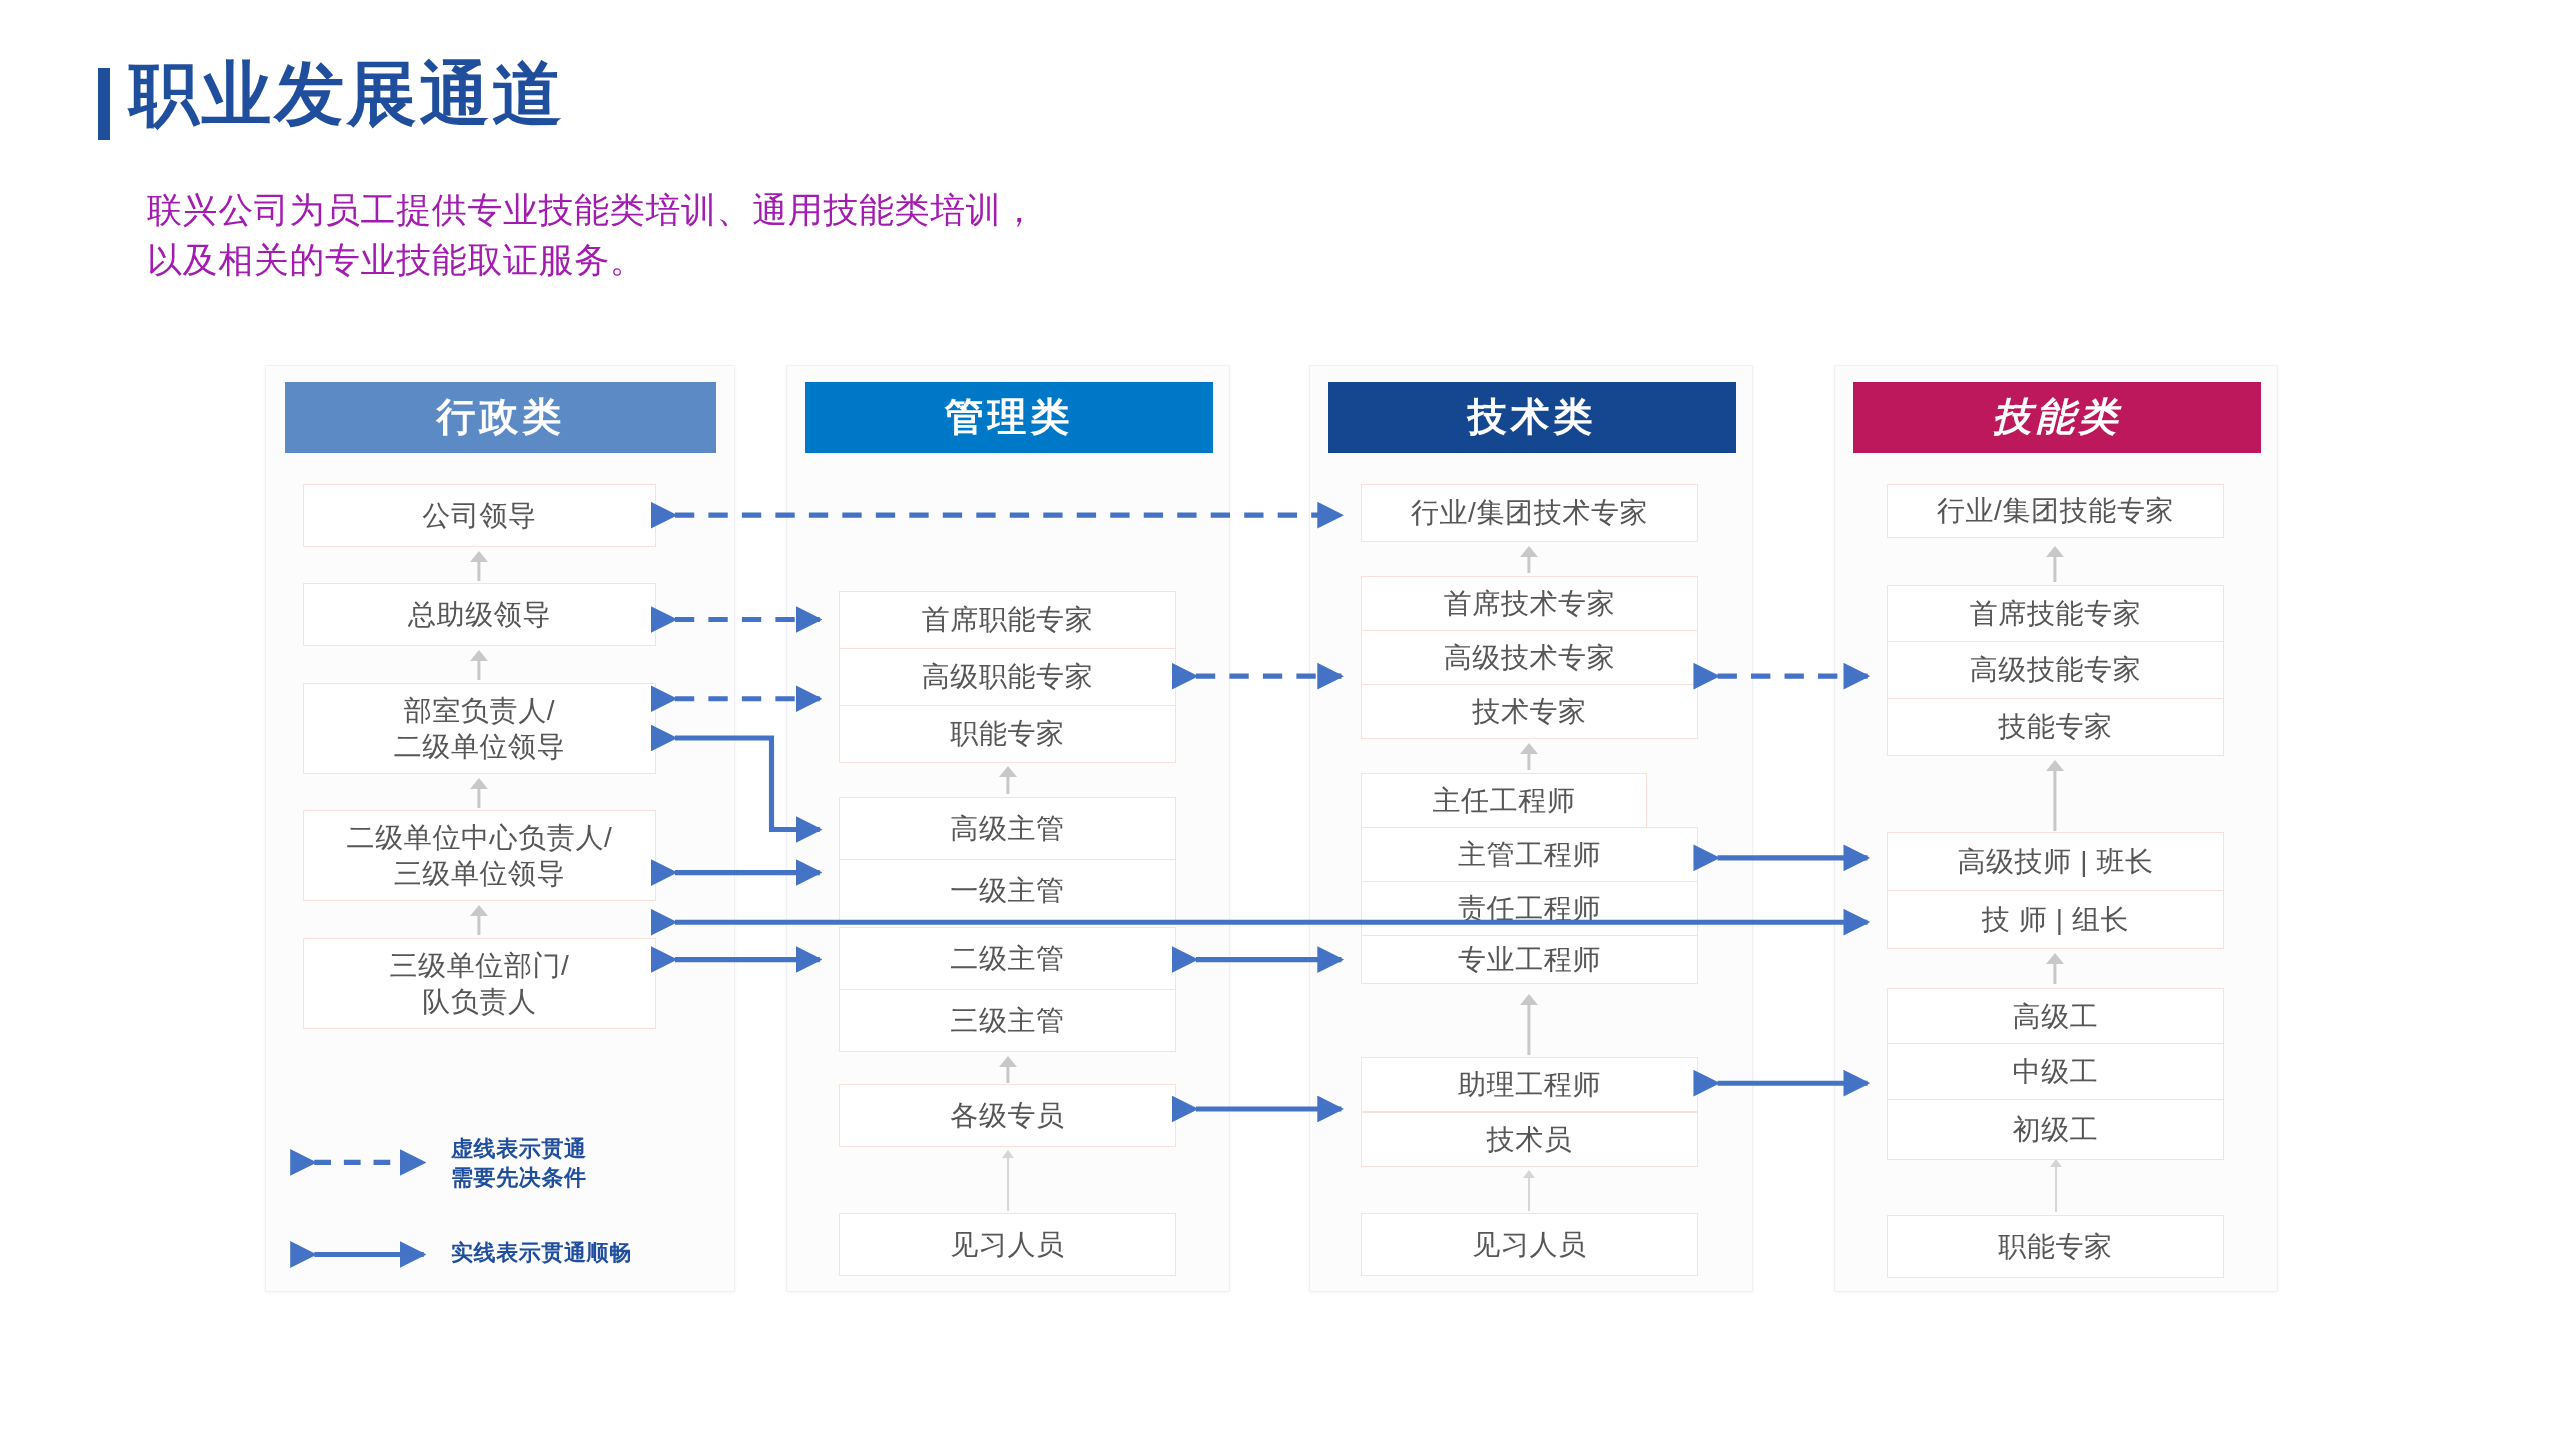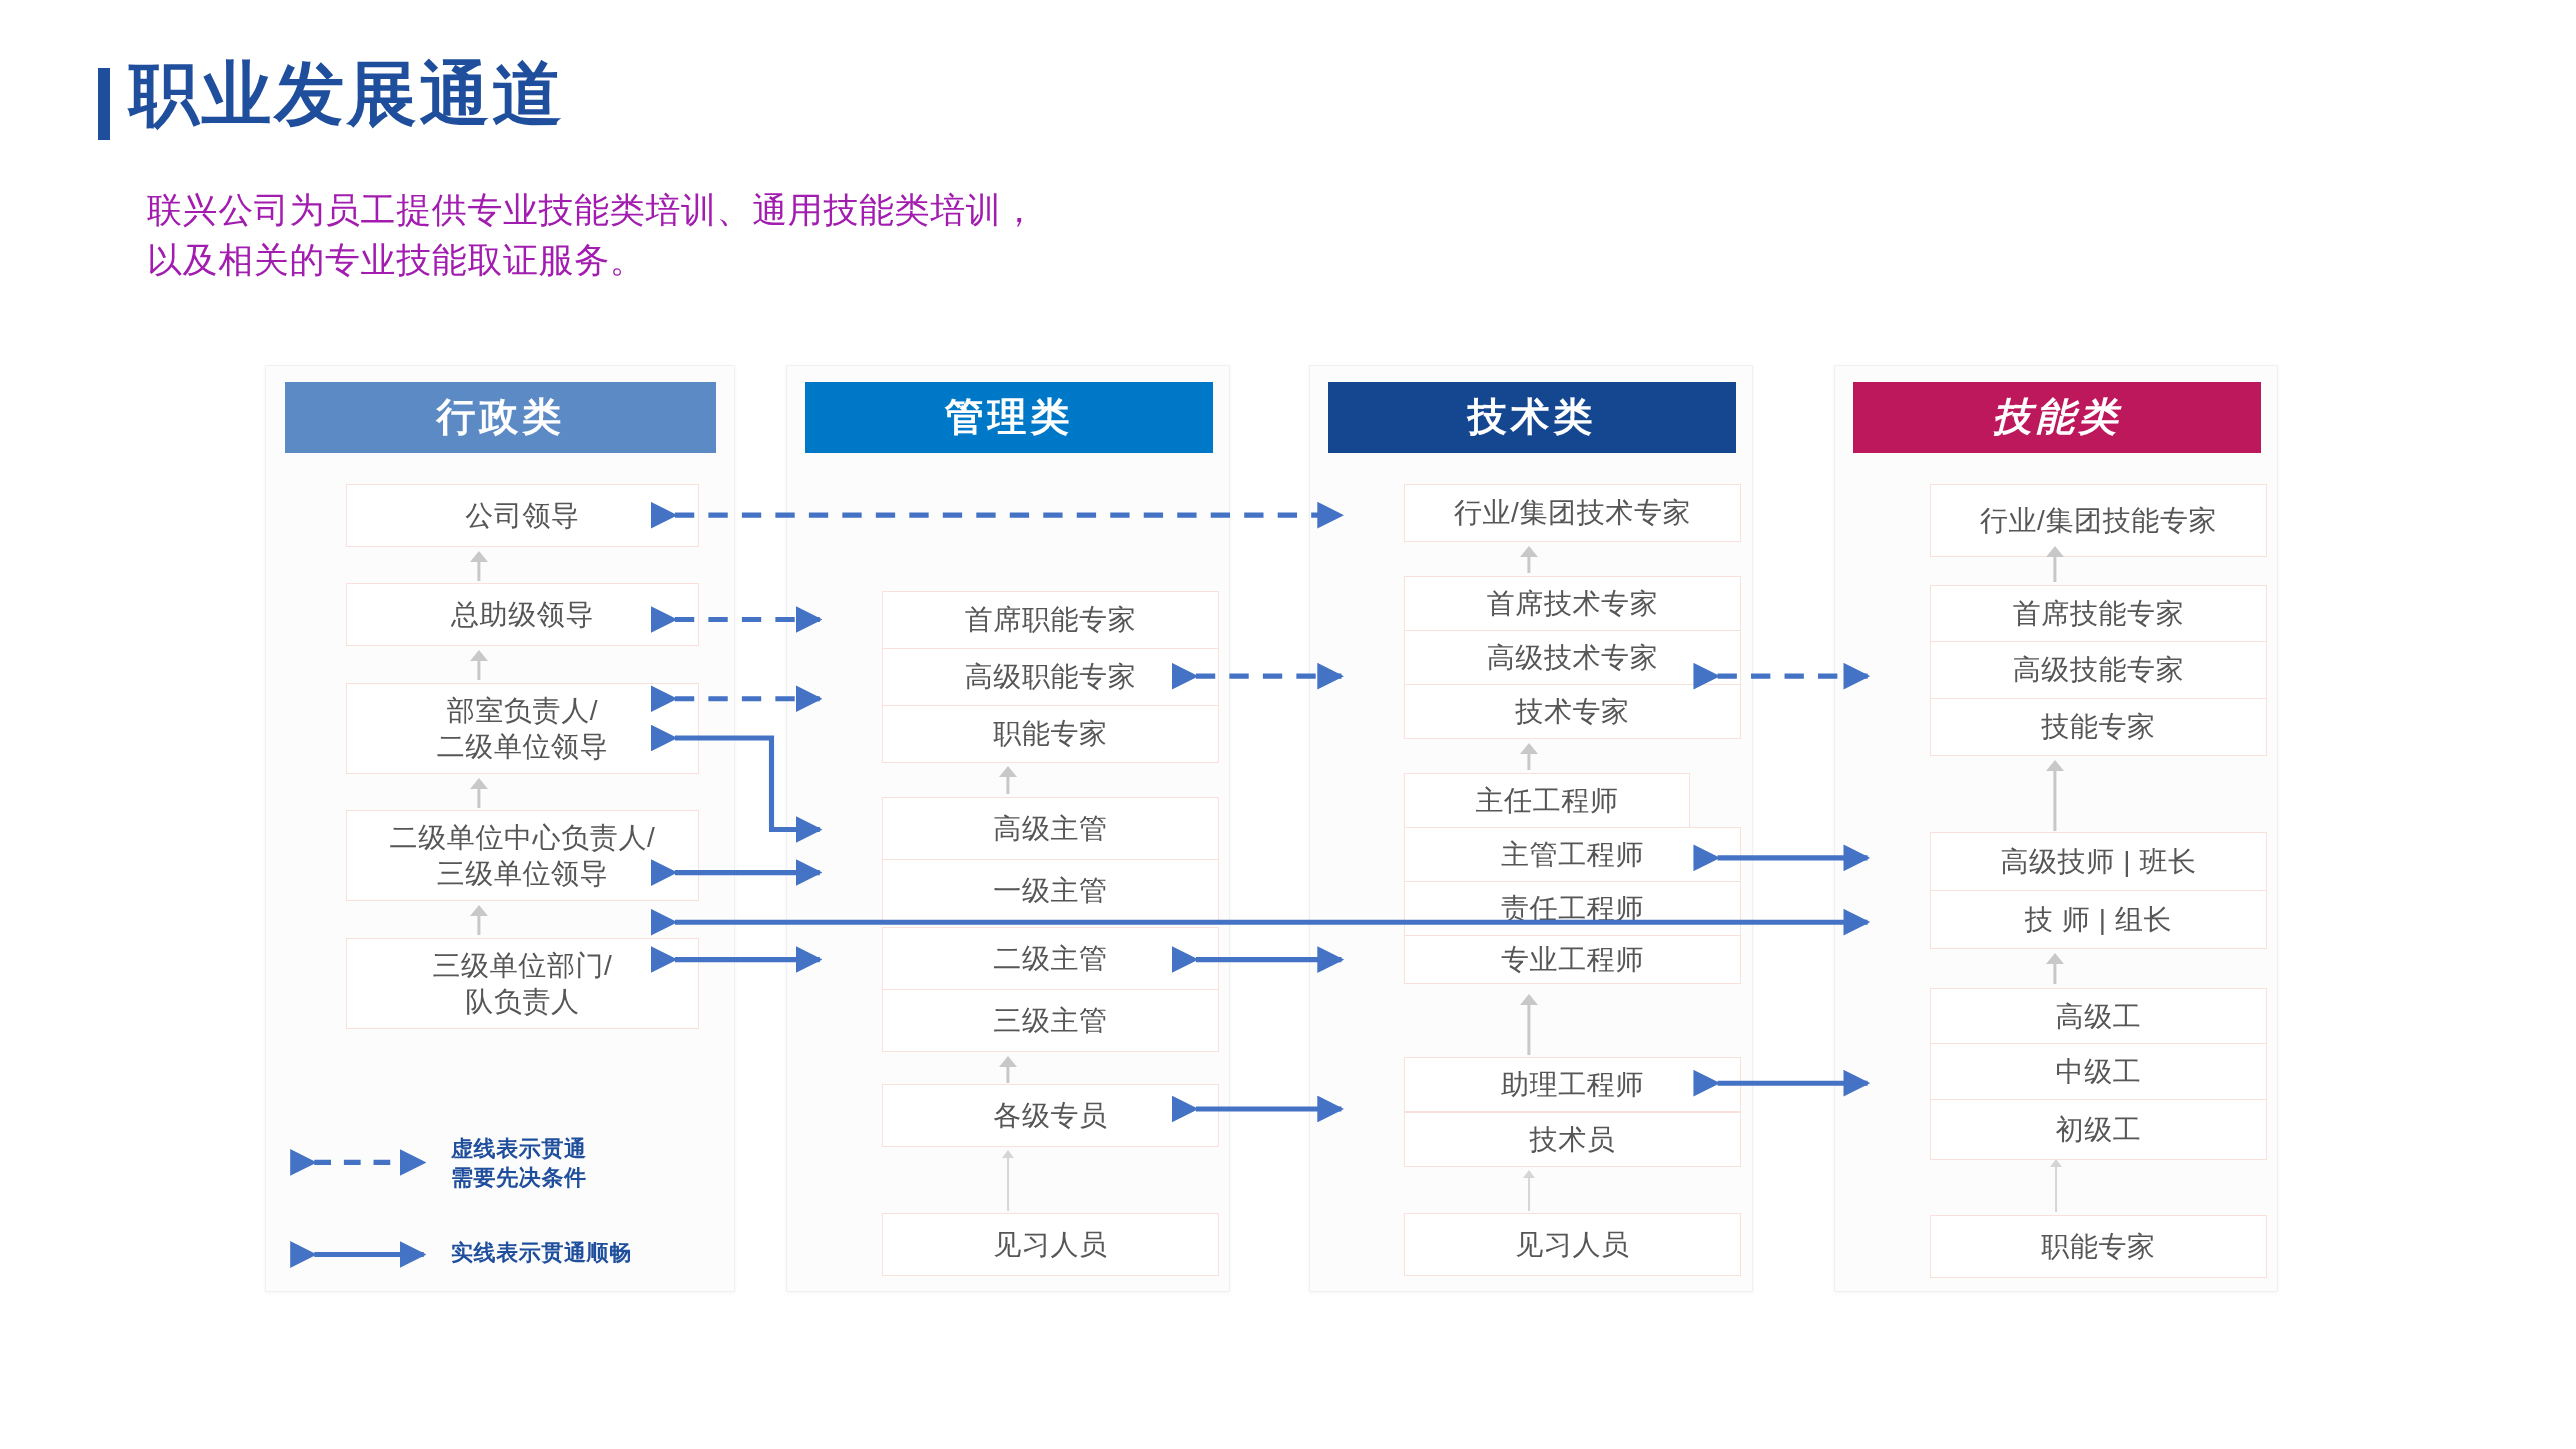--- a/index.html
+++ b/index.html
@@ -49,21 +49,20 @@
     position: absolute;
     border: 1.3px solid #fae0db;
     background: #ffffff;
     display: flex; align-items: center; justify-content: center;
     text-align: center;
     color: #565656;
     font-size: 28px;
     line-height: 1.28;
     white-space: pre-line;
     letter-spacing: 0.6px;
-    margin-left: 43px;
   }
   .node.tight { font-size: 28px; }
 
   
   .vup { position: absolute; }
   .vup .stem {
     position: absolute; left: 50%; transform: translateX(-50%);
     width: 3.2px; background: #c8c8c8; bottom: 0; top: 8.4px;
   }
   .vup .head {
@@ -190,21 +189,21 @@
     <div class="stem"></div>
       <div class="head"></div>
     </div>
   <div class="node" style="left:1361px; top:1213px; width:337px; height:63px;">见习人员</div>
 
   <div class="panel" style="left:1834px; top:365px; width:444px; height:927px;">
     <div class="panel-head" style="left:18px; top:15.5px; width:408px; height:71px; font-size:39px; background:#be185d;font-style:italic;">
       <span>技能类</span>
     </div>
   </div>
-  <div class="node" style="left:1887px; top:484px; width:337px; height:73px;">行业/集团技能专家</div>
+  <div class="node" style="left:1887px; top:484px; width:337px; height:54px;">行业/集团技能专家</div>
   <div class="vup" style="left:2045px; top:546px; width:20.6px; height:36px;">
     <div class="stem"></div>
       <div class="head"></div>
     </div>
   <div class="node" style="left:1887px; top:585px; width:337px; height:58px;">首席技能专家</div>
   <div class="node" style="left:1887px; top:641px; width:337px; height:58px;">高级技能专家</div>
   <div class="node" style="left:1887px; top:698px; width:337px; height:58px;">技能专家</div>
   <div class="vup" style="left:2045px; top:760px; width:20.6px; height:71px;">
     <div class="stem"></div>
       <div class="head"></div>

